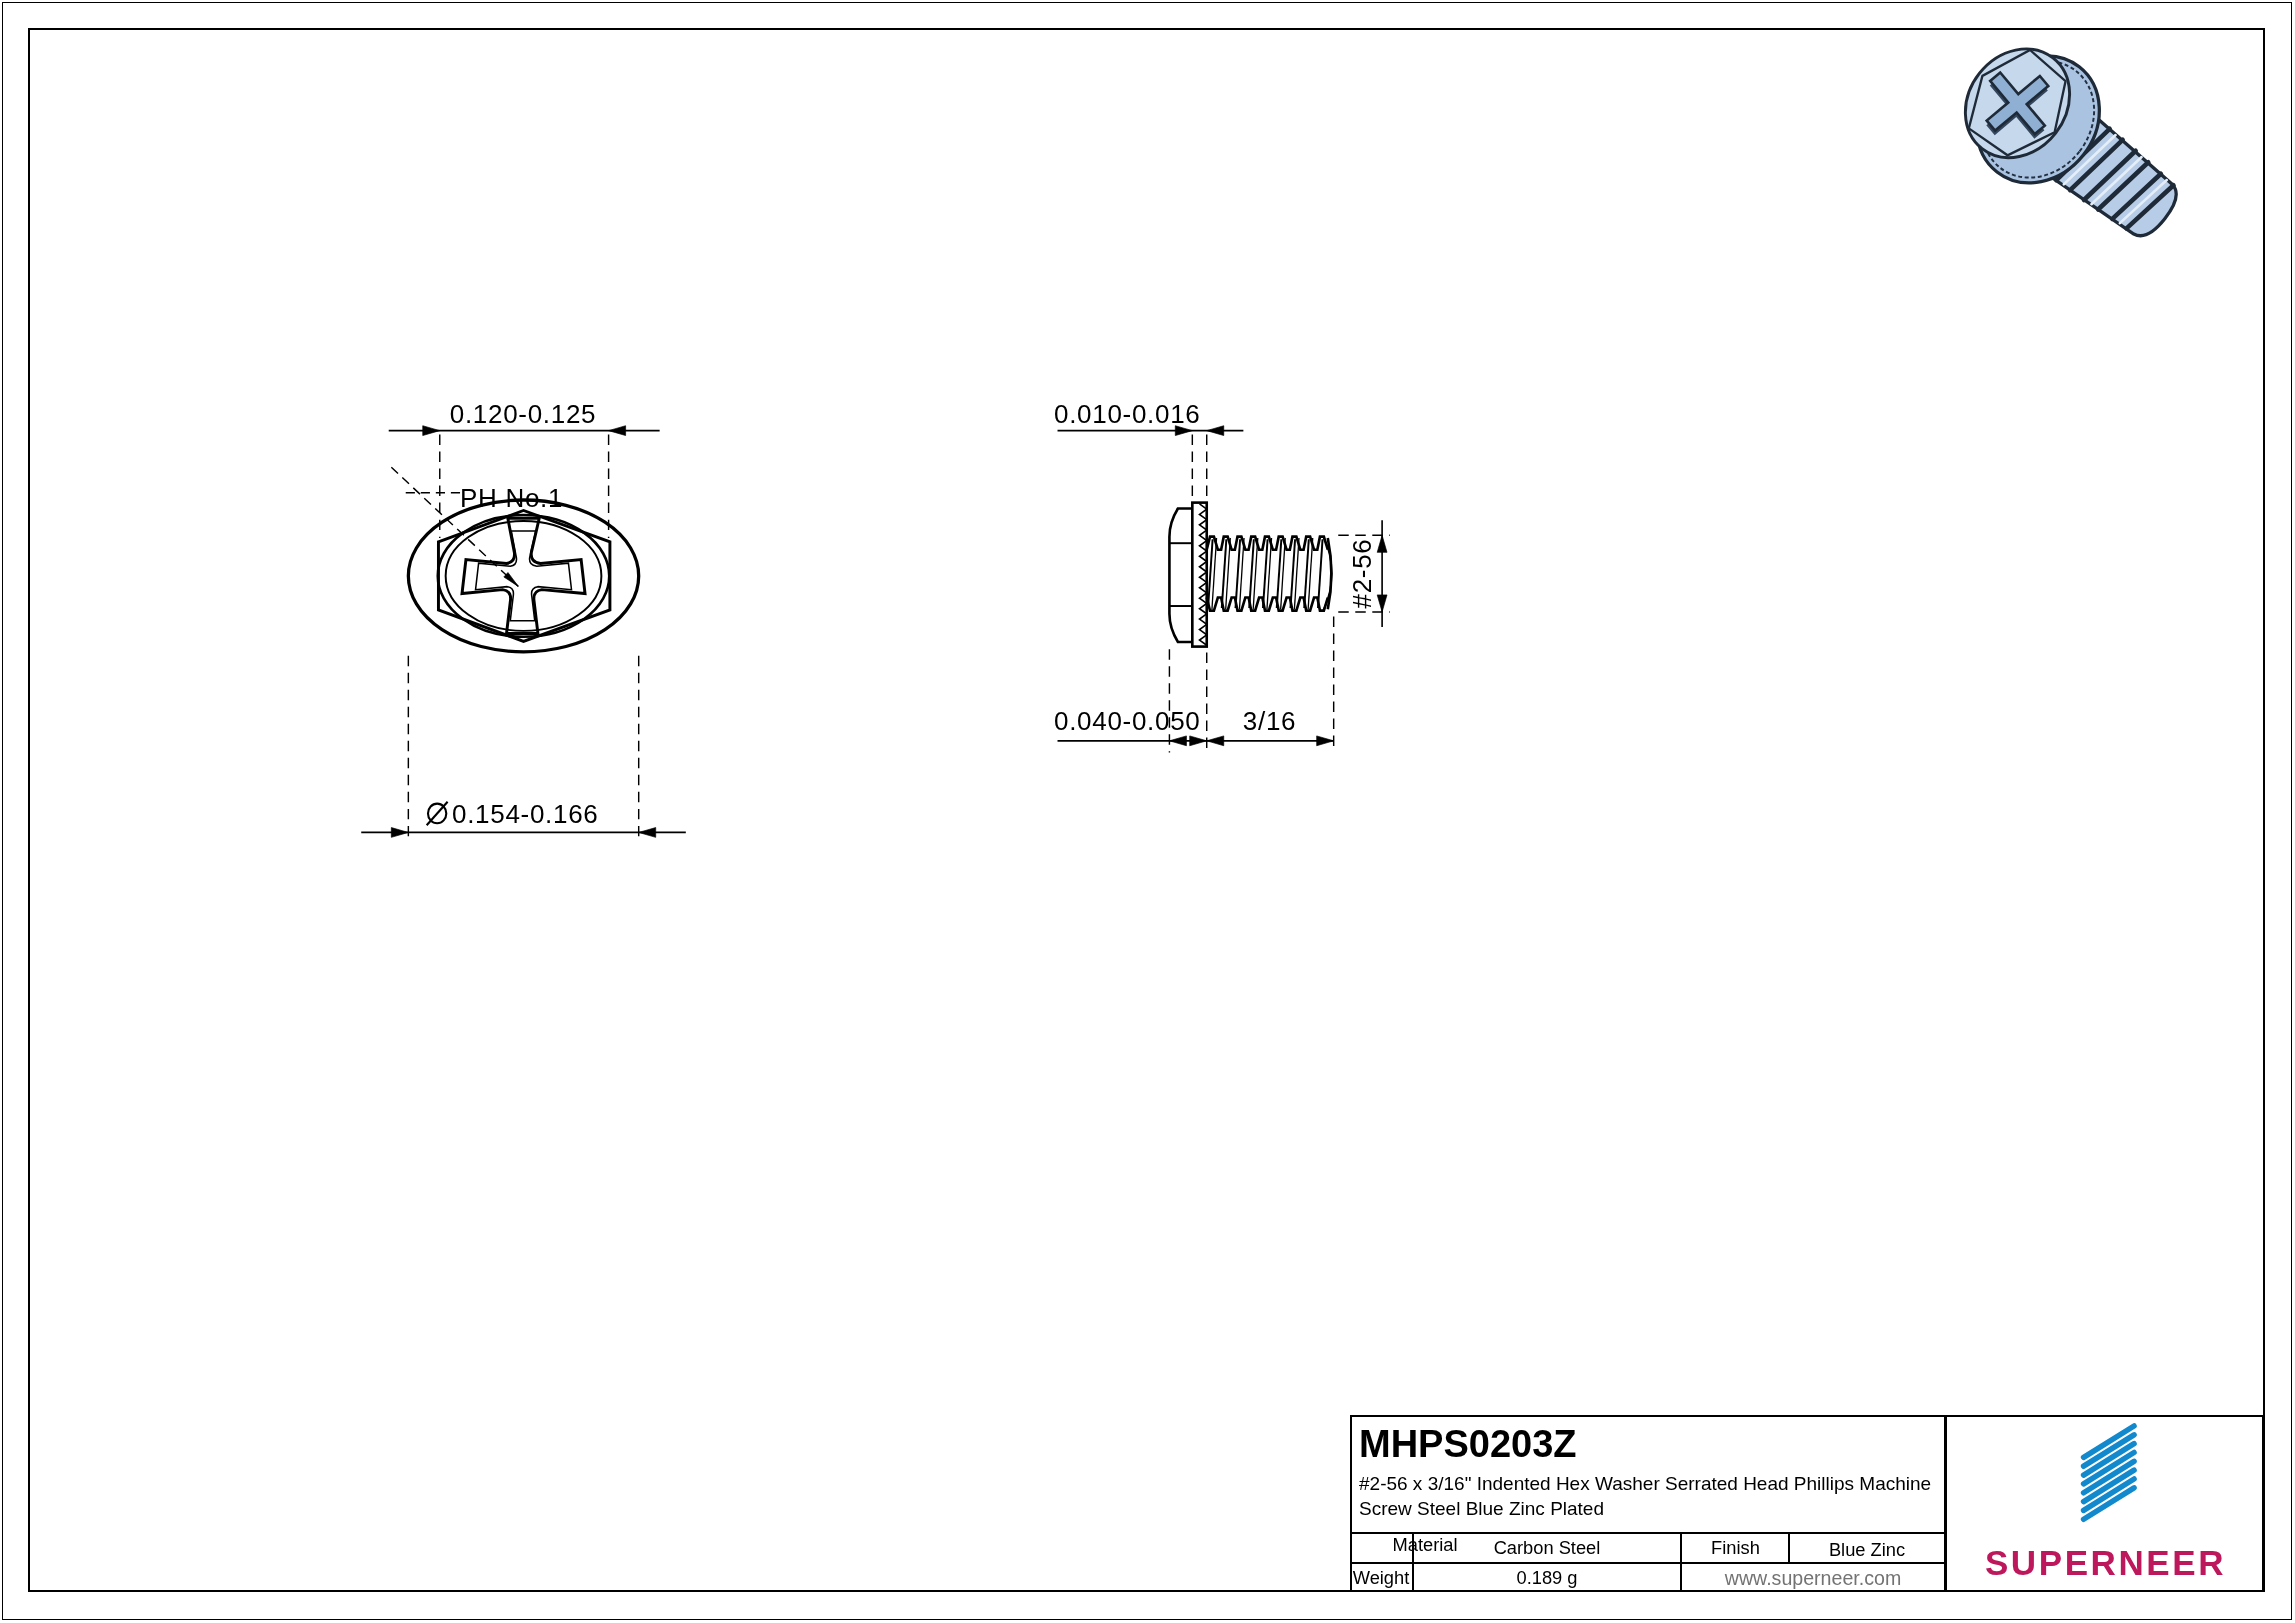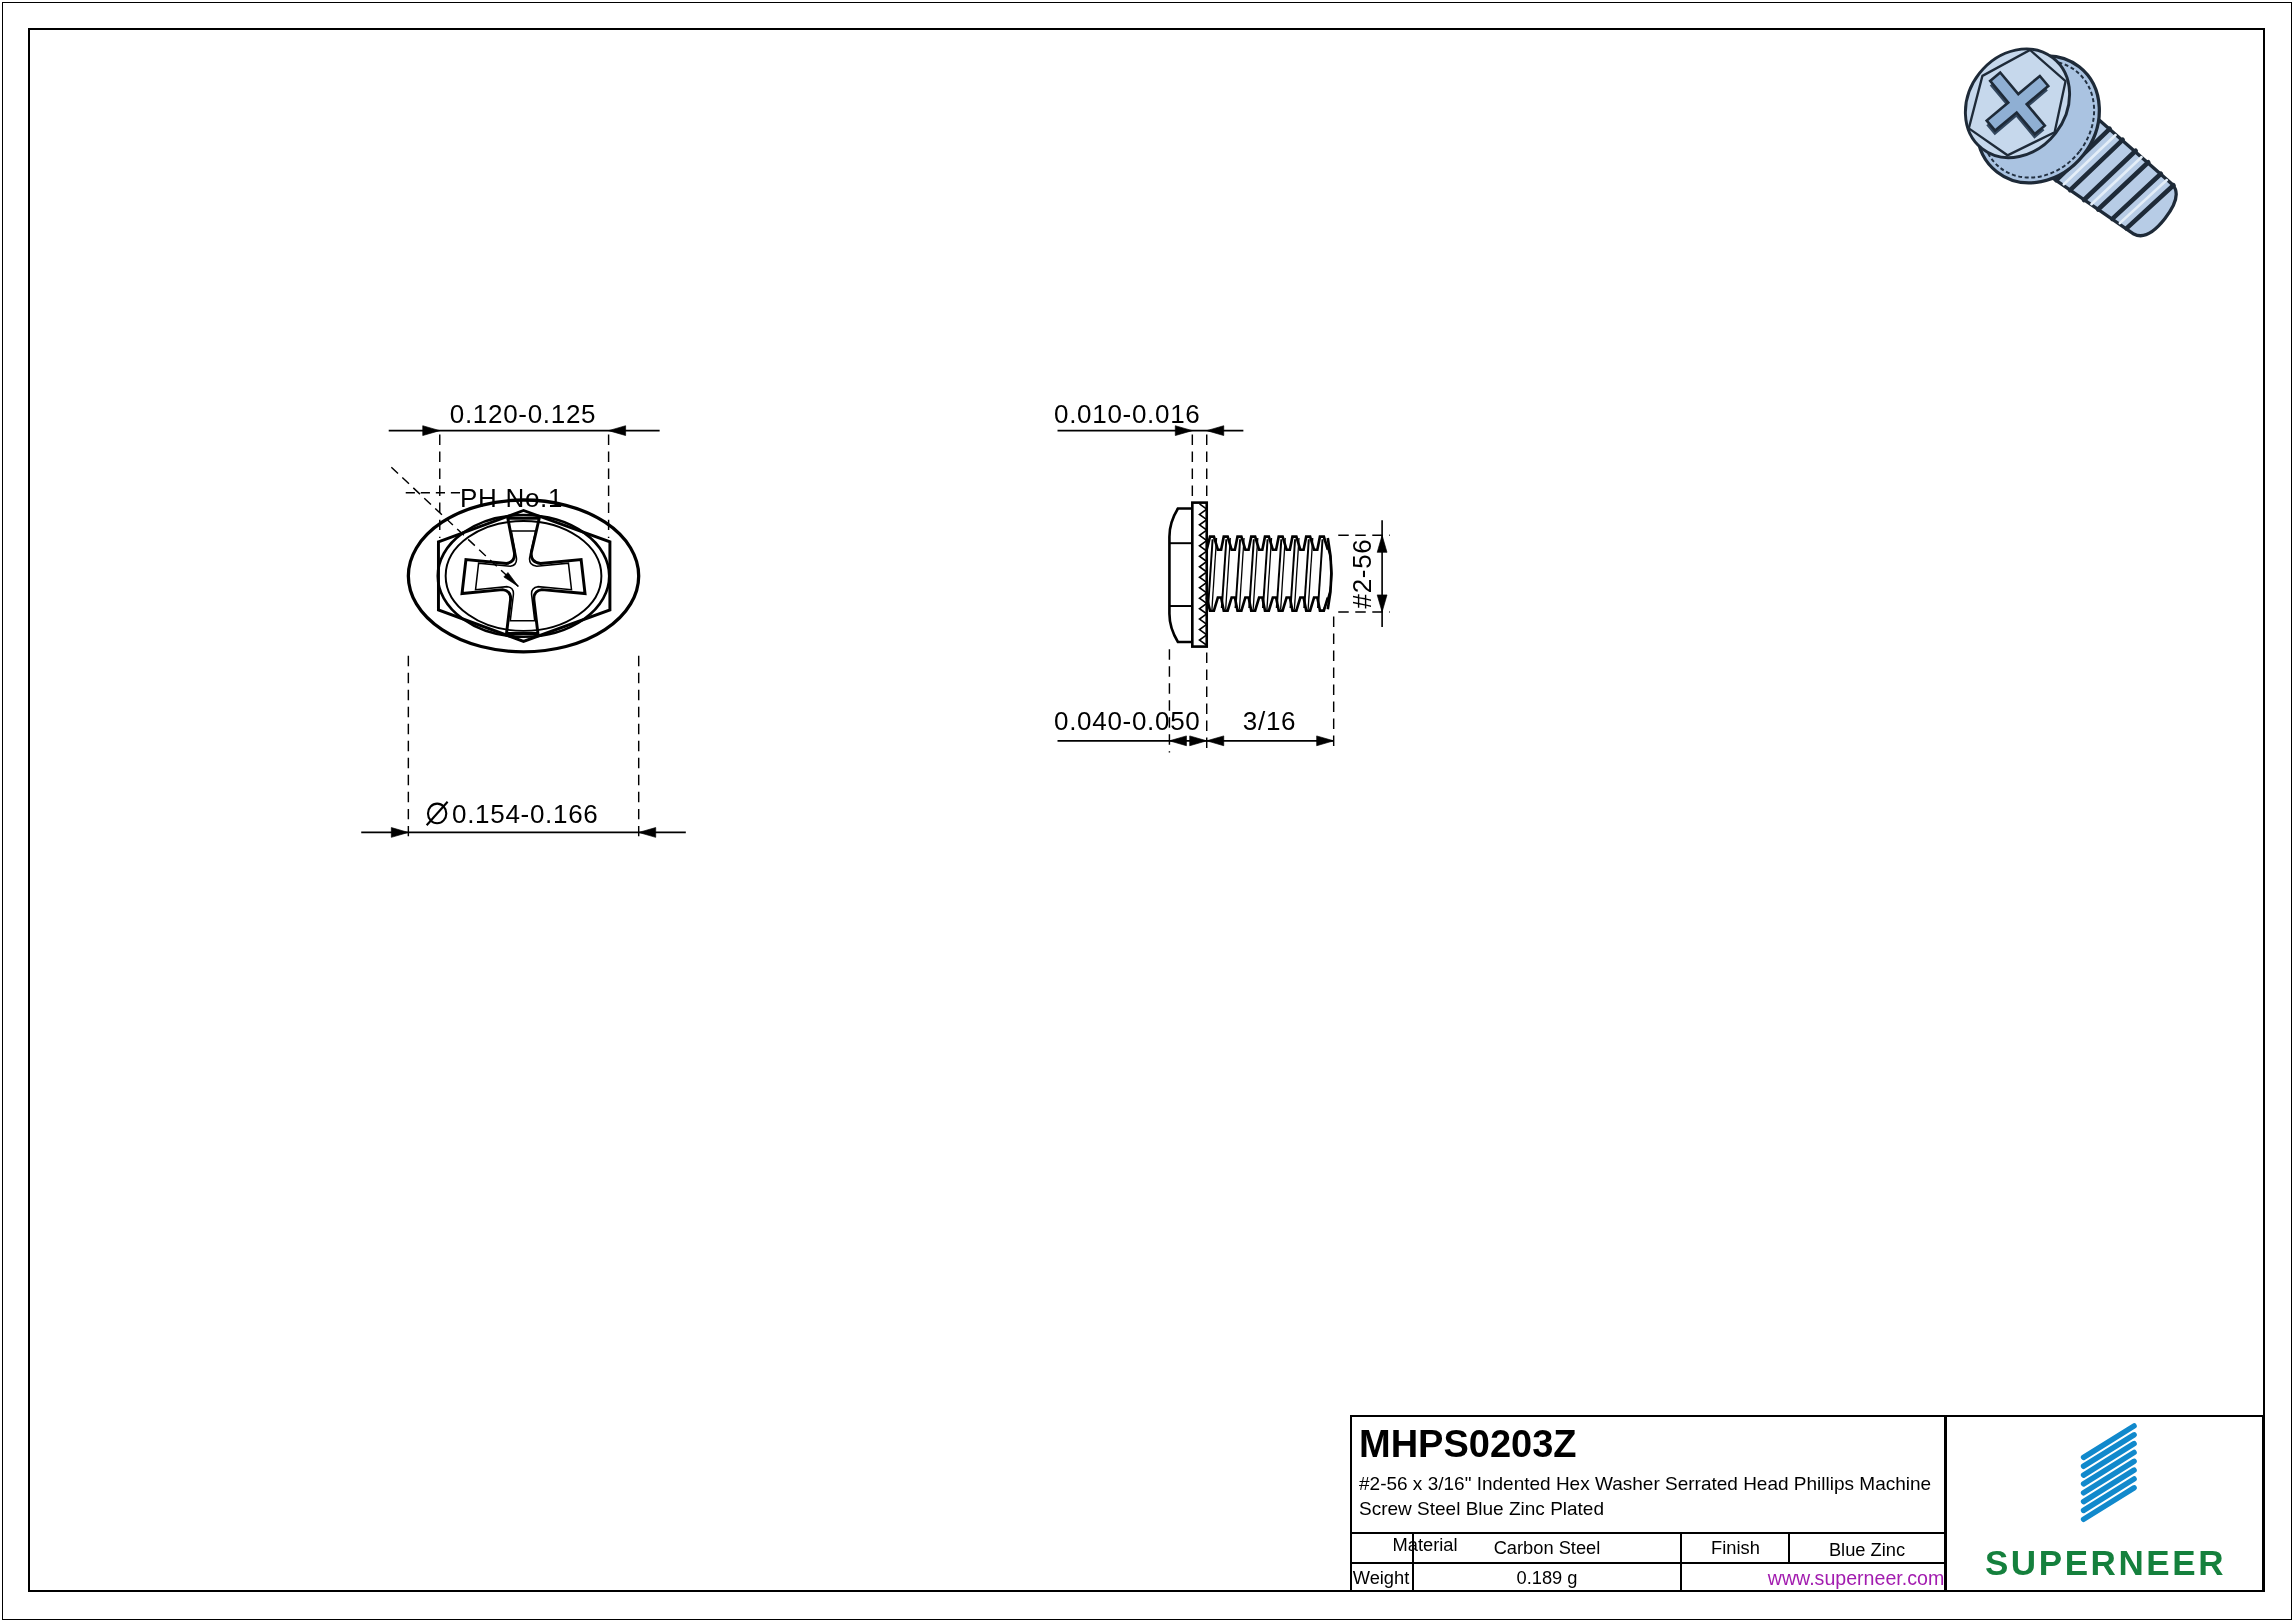--- a/index.html
+++ b/index.html
@@ -9,22 +9,22 @@
   .outer-frame{left:2px;top:2px;width:2290px;height:1618px;border:1.3px solid #000;box-sizing:border-box;}
   .inner-frame{left:28px;top:28px;width:2237px;height:1564px;border:2.6px solid #000;box-sizing:border-box;}
   .dim-text{font-size:26px;letter-spacing:0.7px;white-space:nowrap;}
   .centered{display:flex;align-items:center;justify-content:center;text-align:center;}
   svg{position:absolute;left:0;top:0;}
   
   .tb-line{background:#000;}
   .tb-cell{display:flex;align-items:center;justify-content:center;font-size:18.3px;white-space:nowrap;}
   .part-number{font-size:38px;font-weight:bold;letter-spacing:0px;white-space:nowrap;text-align:center;}
   .desc{font-size:19px;white-space:nowrap;}
-  .brand-text{font-size:35px;font-weight:bold;letter-spacing:2.6px;color:#15803d;white-space:nowrap;}
-  .link{color:#a21caf;cursor:pointer;padding-left:43px;}
+  .brand-text{font-size:35px;font-weight:bold;letter-spacing:2.6px;color:#be185d;white-space:nowrap;}
+  .link{color:#737373;cursor:pointer;}
   .contact{font-size:58px;white-space:nowrap;}
   .rot90{transform:rotate(-90deg);transform-origin:center center;}
 </style>
 </head>
 <body>
 
 <div class="page">
 
   <div class="abs outer-frame"></div>
   <div class="abs inner-frame"></div>

